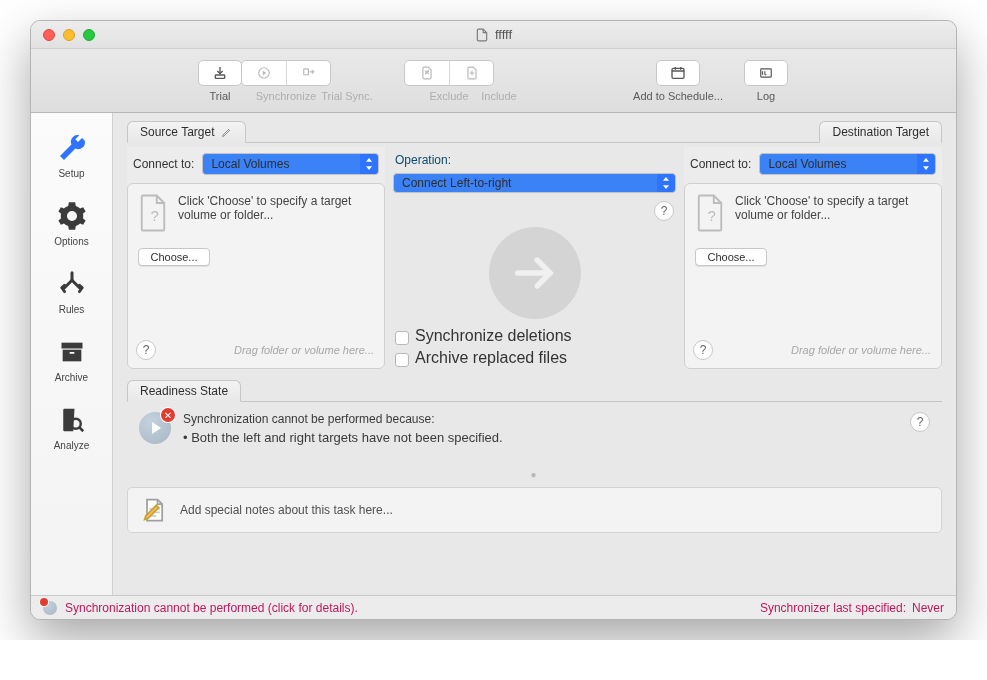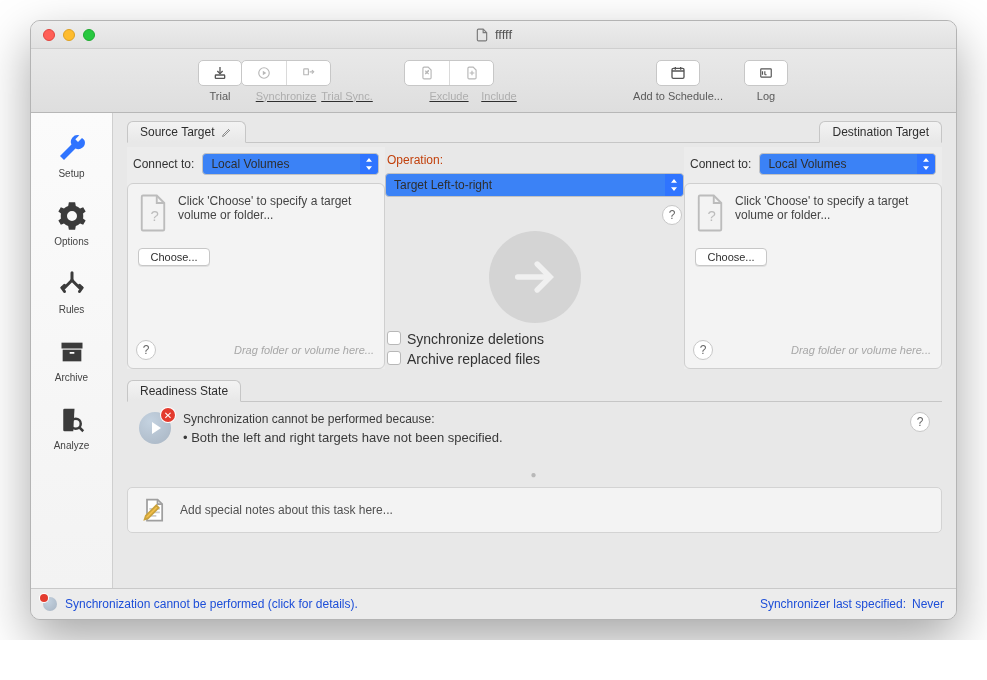--- a/index.html
+++ b/index.html
@@ -38,21 +38,21 @@
   }
 
   
   .toolbar {
     height: 64px; background: linear-gradient(#e9e9e9, #dedede);
     border-bottom: 1px solid #b7b7b7;
     display: flex; align-items: center; padding: 0 12px;
     gap: 0;
   }
   .toolbar-spacer-lg { width: 144px; }
-  .toolbar-group { display: flex; text-decoration: underline; }
+  .toolbar-group { display: flex; }
   .toolbar-gap-med { width: 48px; }
   .toolbar-gap-lg  { width: 100px; }
   .toolbar-item {
     display: flex; flex-direction: column; align-items: center;
     width: 66px;
   }
   .toolbar-item.wide { width: 110px; }
   .toolbar-btn {
     width: 44px; height: 26px; background: #fff;
     border: 1px solid #c7c7c7; border-radius: 5px;
@@ -104,21 +104,21 @@
     position: absolute; bottom: -1px; height: 22px;
     background: linear-gradient(#f3f3f3, #e8e8e8);
     border: 1px solid #c6c6c6; border-bottom-color: #e8e8e8;
     border-top-left-radius: 6px; border-top-right-radius: 6px;
     display: flex; align-items: center; padding: 0 12px; font-size: 12px; gap: 6px;
   }
   .tab.right { right: 0; }
   .tab .pencil-icon { display: inline-flex; color: #8c8c8c; }
 
   .panels {
-    display: flex; padding-top: 4px;
+    display: flex; gap: 8px; padding-top: 4px;
   }
   .panel {
     width: 258px; background: #ececec;
     display: flex; flex-direction: column;
   }
   .connect-row {
     display: flex; align-items: center; gap: 8px; padding: 6px 6px 8px 6px;
   }
   .connect-row label { font-size: 12px; color: #333; }
   .mac-select {
@@ -153,33 +153,33 @@
   .help-badge {
     width: 20px; height: 20px; border-radius: 50%;
     border: 1px solid #c7c7c7; background: #fff;
     display: flex; align-items: center; justify-content: center;
     color: #666; font-size: 12px;
   }
 
   .center-col {
     flex: 1; display: flex; flex-direction: column; align-items: stretch; min-width: 0;
   }
-  .center-col .op-label { font-size: 12px; color: #c2410c; margin: 6px 0 6px 2px; }
+  .center-col .op-label { font-size: 12px; color: #0c4a6e; margin: 6px 0 6px 2px; }
   .center-col .help-inline {
     align-self: flex-end; margin: 8px 2px 0 0;
   }
   .big-arrow-wrap {
     flex: 1; display: flex; align-items: center; justify-content: center; padding: 6px 0 6px 0;
   }
   .big-arrow {
     width: 92px; height: 92px; border-radius: 50%;
     background: #d4d4d4; display: flex; align-items: center; justify-content: center;
     color: #f0f0f0;
   }
-  .chk-row { display: flex; align-items: flex-start; gap: 6px; font-size: 14px; color: #333; padding: 2px 0 2px 2px;}
+  .chk-row { display: flex; align-items: flex-end; gap: 6px; font-size: 16px; color: #333; padding: 2px 0 2px 2px;}
   .chk {
     width: 14px; height: 14px; border: 1px solid #b8b8b8; border-radius: 3px; background: #fff;
   }
 
   
   .readiness {
     border-top: 1px solid transparent;
   }
   .readiness .tabs-bar { height: 22px; }
   .readiness-content {
@@ -214,24 +214,24 @@
     border: 1px solid #d3d3d3; border-radius: 5px;
     background: #f3f3f3;
     display: flex; gap: 12px; align-items: center;
     height: 46px; padding: 0 12px;
   }
   .notes-icon { display:flex; align-items:center; justify-content:center; }
   .notes-text { font-size: 12px; color: #505050; }
 
   
   .statusbar {
-    height: 31px; border-top: 1px solid #c9c9c9;
+    height: 24px; border-top: 1px solid #c9c9c9;
     background: #ececec;
     display: flex; align-items: center; padding: 0 12px;
-    font-size: 12px; color: #1d4ed8;
+    font-size: 12px; color: #be185d;
   }
   .status-left { display: flex; align-items: center; gap: 8px; }
   .status-dot {
     position: relative; width: 14px; height: 14px; border-radius: 50%;
     background: radial-gradient(circle at 35% 30%, #c4d2e0, #a8b5c3);
   }
   .status-dot .err-badge{
     position:absolute; top:-3px; left:-3px; width:8px; height:8px; border-radius:50%;
     background:#e33b2e; box-shadow:0 0 0 1px #fff;
   }
@@ -460,21 +460,21 @@
               <div class="drop-foot">
                 <span class="help-badge">?</span>
                 <span class="hint">Drag folder or volume here...</span>
               </div>
             </div>
           </div>
 
           <div class="center-col">
             <label class="op-label">Operation:</label>
             <div class="mac-select" style="height:22px;">
-              <span>Target Left-to-right</span>
+              <span>Connect Left-to-right</span>
               <span class="sel-arrows">
                 <svg width="8" height="12" viewBox="0 0 10 16" fill="currentColor">
                     <path d="M5 0l4 5H1zM5 16l4-5H1z"></path>
                   </svg>
               </span>
             </div>
             <span class="help-badge help-inline">?</span>
             <div class="big-arrow-wrap">
               <div class="big-arrow">
                 <svg width="52" height="52" viewBox="0 0 24 24" fill="none" stroke="currentColor" stroke-width="2.5" stroke-linecap="round">

